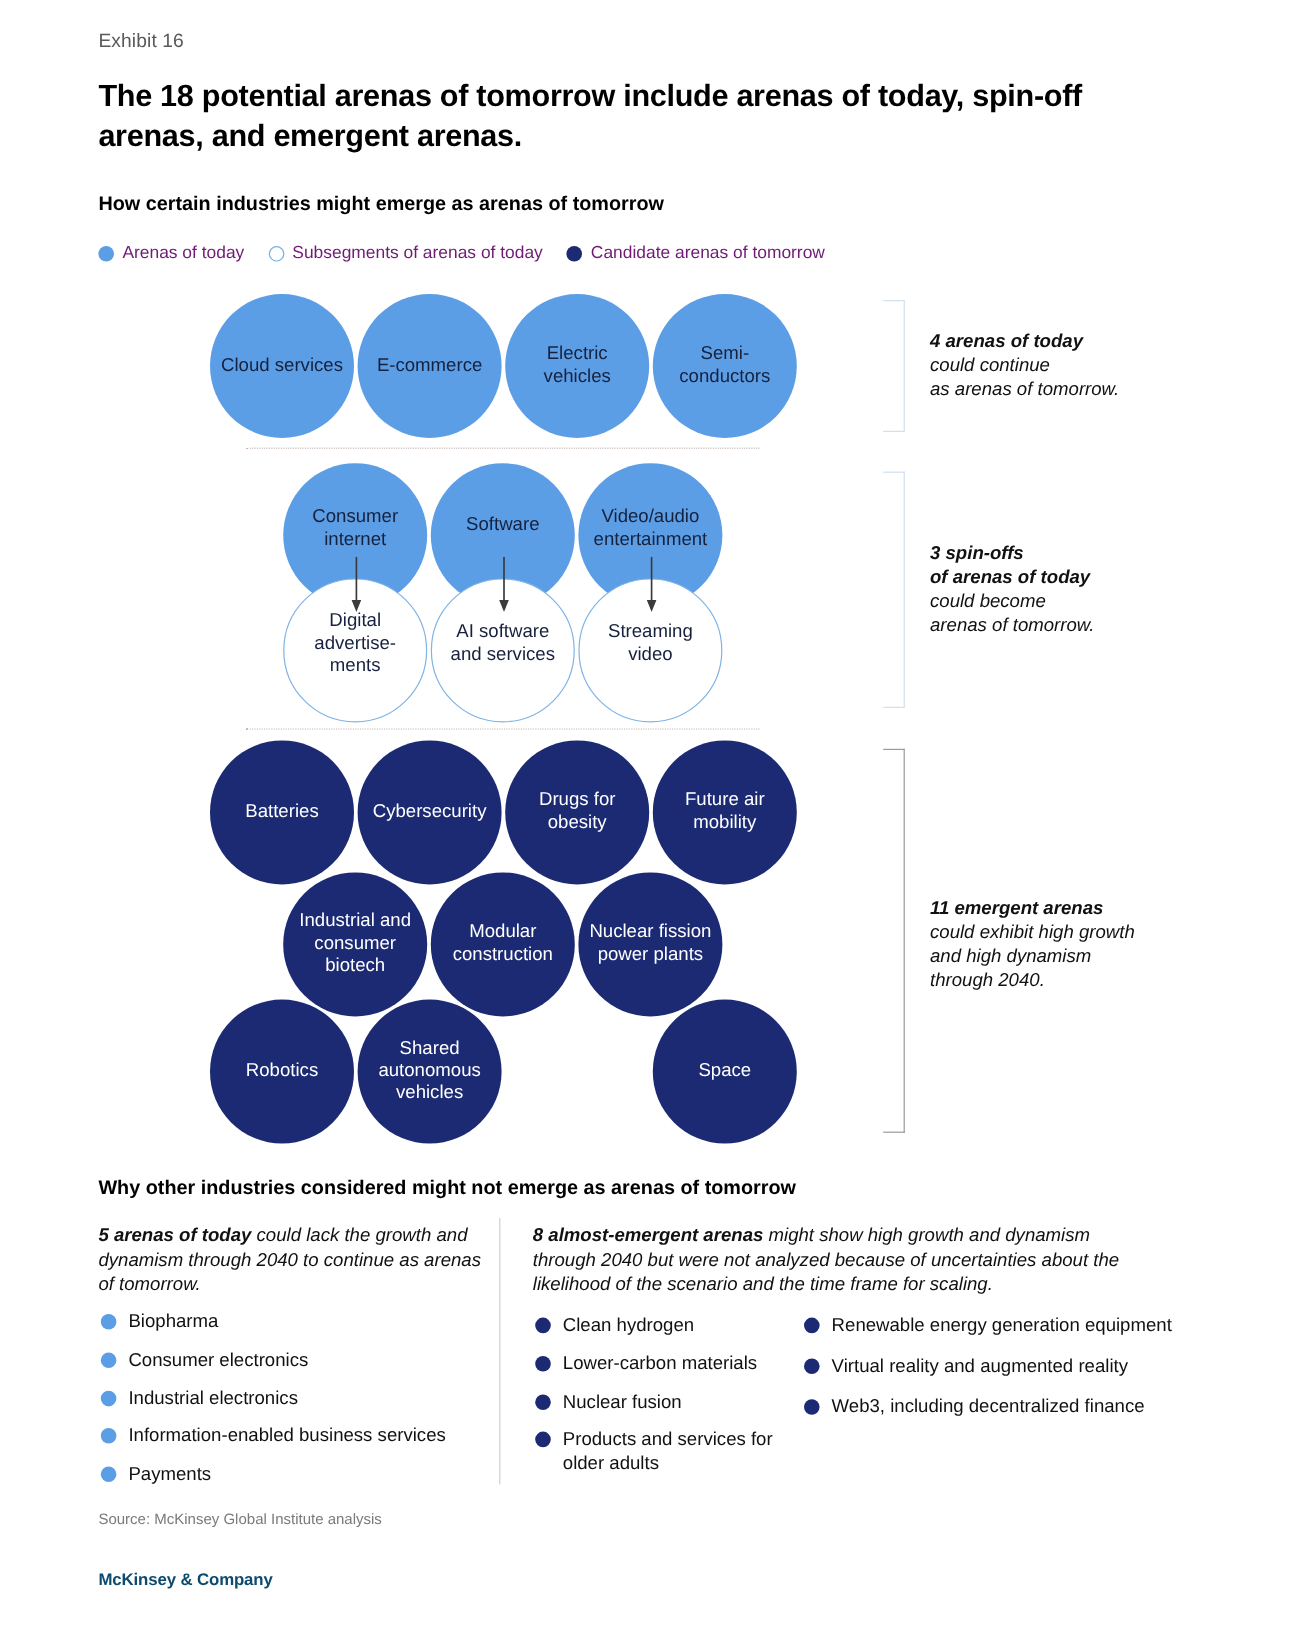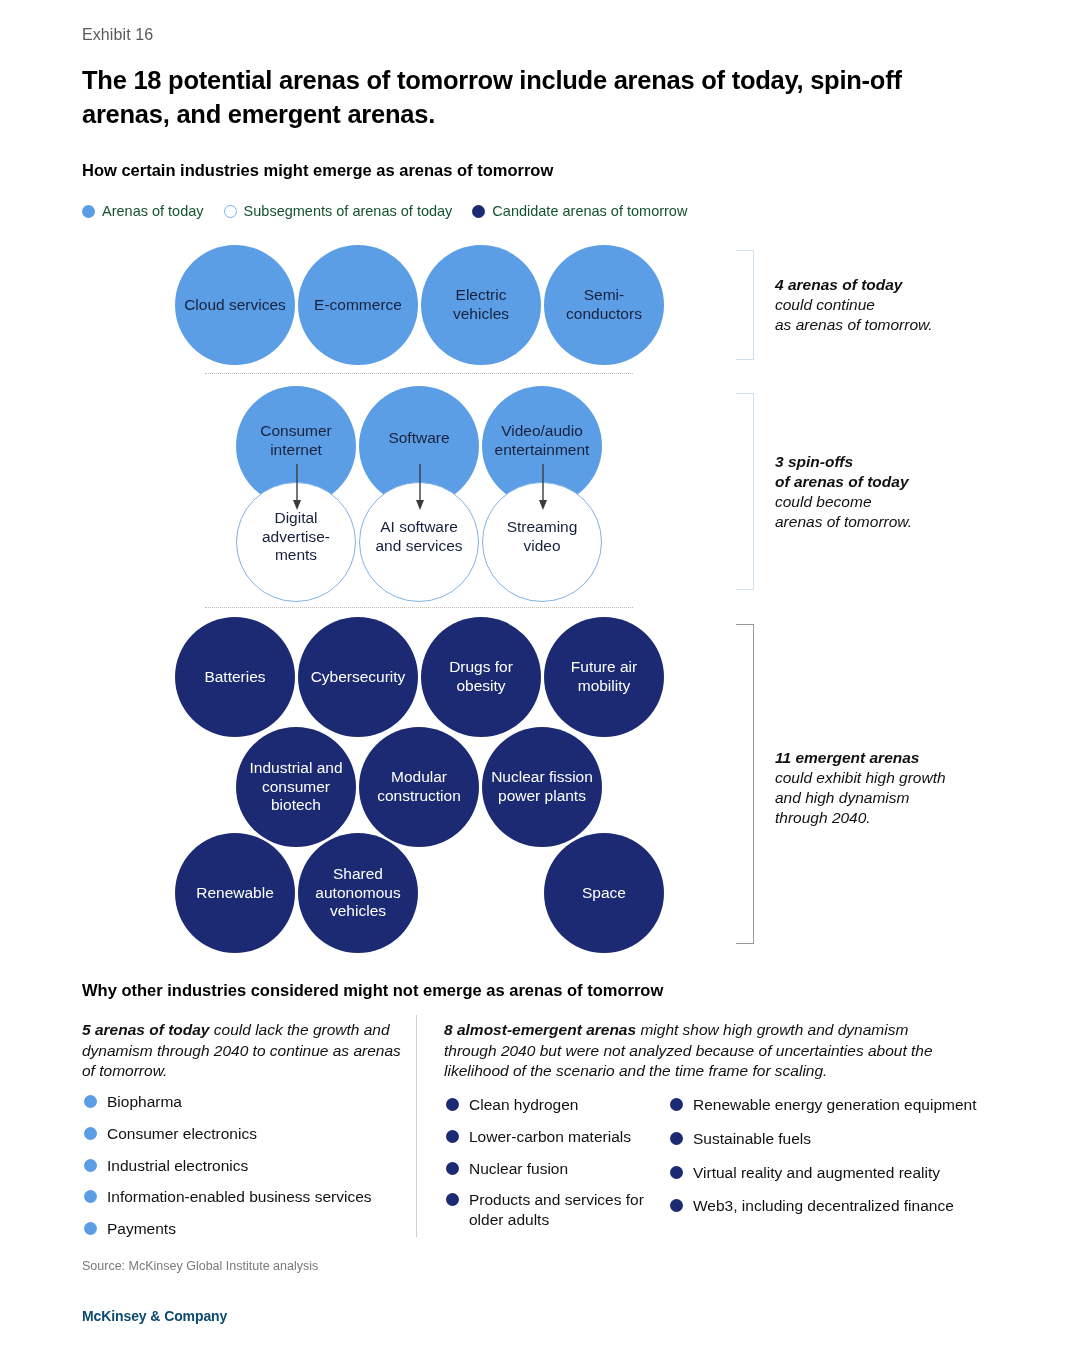--- a/index.html
+++ b/index.html
@@ -48,21 +48,21 @@
 
   
   .legend {
     position: absolute;
     left: 82px;
     top: 203px;
     display: flex;
     align-items: center;
     gap: 20px;
     font-size: 14.5px;
-    color: #14532d;
+    color: #701a75;
   }
   .legend-item { display: flex; align-items: center; gap: 7px; }
   .legend-dot { width: 13px; height: 13px; border-radius: 50%; display: block; }
   .legend-dot.today { background: #5c9ee6; }
   .legend-dot.sub { background: #ffffff; border: 1.6px solid #79b2e8; box-sizing: border-box; }
   .legend-dot.tomorrow { background: #1b2a72; }
 
   
   .diagram {
     position: absolute;
@@ -284,21 +284,21 @@
     <span style="padding:0 1px;">Industrial and consumer biotech</span>
   </div>
   <div class="circle c-tomorrow" style="left:359px; top:727px; width:120px; height:120px;">
     <span style="padding:0 1px;">Modular construction</span>
   </div>
   <div class="circle c-tomorrow" style="left:482px; top:727px; width:120px; height:120px;">
     <span style="padding:0 1px;">Nuclear fission power plants</span>
   </div>
 
   <div class="circle c-tomorrow" style="left:175px; top:833px; width:120px; height:120px;">
-    <span>Renewable</span>
+    <span>Robotics</span>
   </div>
   <div class="circle c-tomorrow" style="left:298px; top:833px; width:120px; height:120px;">
     <span style="padding:0 2px;">Shared autonomous vehicles</span>
   </div>
   <div class="circle c-tomorrow" style="left:544px; top:833px; width:120px; height:120px;">
     <span>Space</span>
   </div>
 
   <div class="bracket" style="left:736px; top:250px; width:18px; height:110px;"></div>
   <div class="bracket" style="left:736px; top:393px; width:18px; height:197px;"></div>
@@ -372,24 +372,20 @@
   </div>
 </div>
 
 <div class="blist" style="left:670px; top:1095px; width:320px;">
   <div class="bitem">
     <span class="bdot navy"></span>
     <span>Renewable energy generation equipment</span>
   </div>
   <div class="bitem" style="margin-top:14px;">
     <span class="bdot navy"></span>
-    <span>Sustainable fuels</span>
-  </div>
-  <div class="bitem" style="margin-top:14px;">
-    <span class="bdot navy"></span>
     <span>Virtual reality and augmented reality</span>
   </div>
   <div class="bitem" style="margin-top:14px;">
     <span class="bdot navy"></span>
     <span>Web3, including decentralized finance</span>
   </div>
 </div>
 
 <div class="source">Source: McKinsey Global Institute analysis</div>
 <div class="logo">McKinsey &amp; Company</div>

